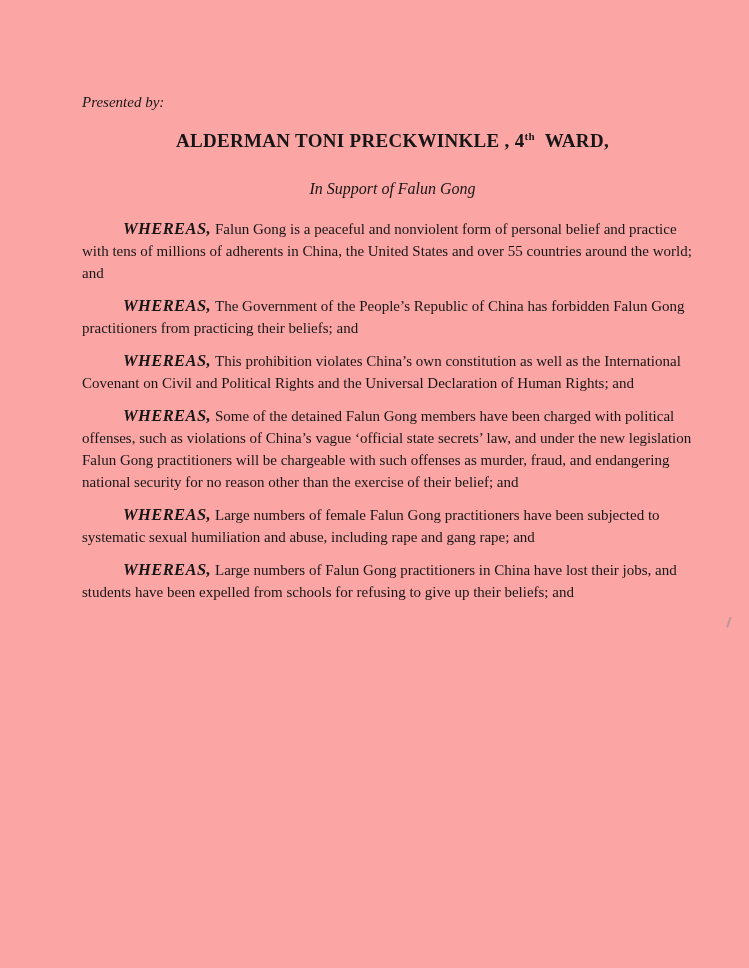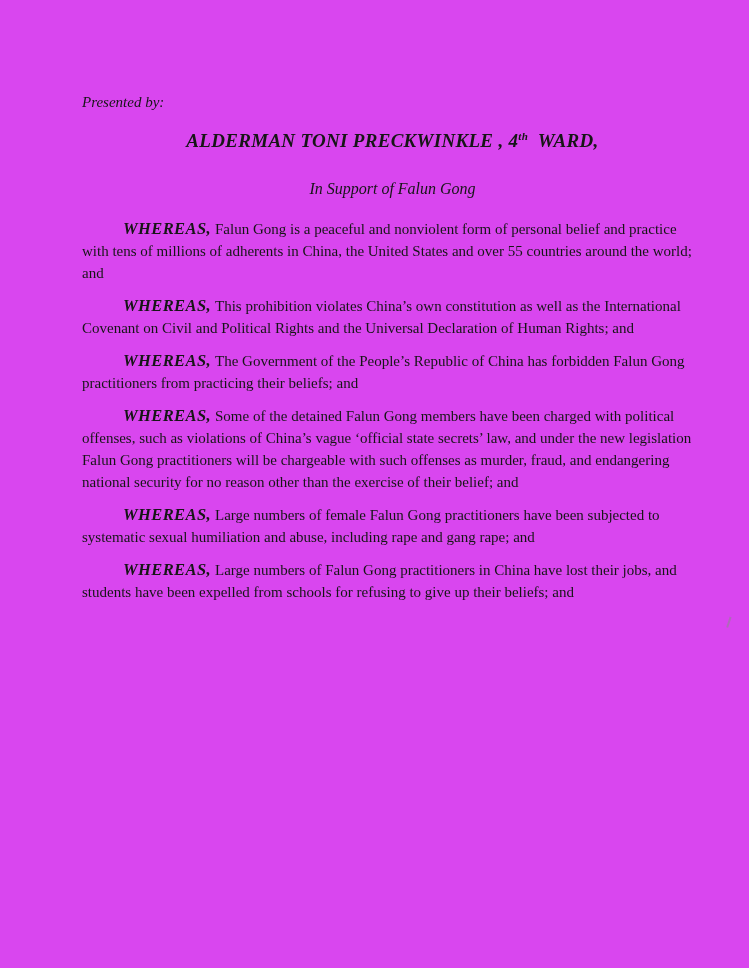--- a/index.html
+++ b/index.html
@@ -5,36 +5,35 @@
   html, body {
     margin: 0;
     padding: 0;
     background: #e8e8e8;
   }
   .page {
     position: relative;
     width: 749px;
     height: 968px;
     margin: 0 auto;
-    background: #d946ef;
+    background: #fca5a5;
     box-sizing: border-box;
     padding: 92px 46px 0 82px;
     font-family: "Liberation Serif", "DejaVu Serif", serif;
     color: #161616;
     overflow: hidden;
   }
   .presented-by {
     font-style: italic;
     font-size: 15px;
     line-height: 20px;
   }
   .doc-title {
     text-align: center;
     font-weight: bold;
-    font-style: italic;
     font-size: 19px;
     line-height: 24px;
     margin-top: 17px;
     letter-spacing: 0.3px;
   }
   .doc-title sup {
     font-size: 11px;
     line-height: 0;
   }
   .doc-subtitle {
@@ -79,23 +78,23 @@
 <div class="page">
   <div class="presented-by">Presented by:</div>
 
   <div class="doc-title"><span>ALDERMAN TONI PRECKWINKLE , 4</span><sup>th</sup><span>&nbsp; WARD,</span></div>
 
   <div class="doc-subtitle">In Support of Falun Gong</div>
 
   <div class="paragraphs" id="paragraphs">
   <p class="para"><span class="lead">WHEREAS,</span><span class="ptext">Falun Gong is a peaceful and nonviolent form of personal belief and practice with tens of millions of adherents in China, the United States and over 55 countries around the world; and</span></p>
 
+  <p class="para"><span class="lead">WHEREAS,</span><span class="ptext">The Government of the People’s Republic of China has forbidden Falun Gong practitioners from practicing their beliefs; and</span></p>
+
   <p class="para"><span class="lead">WHEREAS,</span><span class="ptext">This prohibition violates China’s own constitution as well as the International Covenant on Civil and Political Rights and the Universal Declaration of Human Rights; and</span></p>
-
-  <p class="para"><span class="lead">WHEREAS,</span><span class="ptext">The Government of the People’s Republic of China has forbidden Falun Gong practitioners from practicing their beliefs; and</span></p>
 
 
 
   <p class="para"><span class="lead">WHEREAS,</span><span class="ptext">Some of the detained Falun Gong members have been charged with political offenses, such as violations of China’s vague ‘official state secrets’ law, and under the new legislation Falun Gong practitioners will be chargeable with such offenses as murder, fraud, and endangering national security for no reason other than the exercise of their belief; and</span></p>
 
 
   <p class="para"><span class="lead">WHEREAS,</span><span class="ptext">Large numbers of female Falun Gong practitioners have been subjected to systematic sexual humiliation and abuse, including rape and gang rape; and</span></p>
 
 
   <p class="para"><span class="lead">WHEREAS,</span><span class="ptext">Large numbers of Falun Gong practitioners in China have lost their jobs, and students have been expelled from schools for refusing to give up their beliefs; and</span></p>

